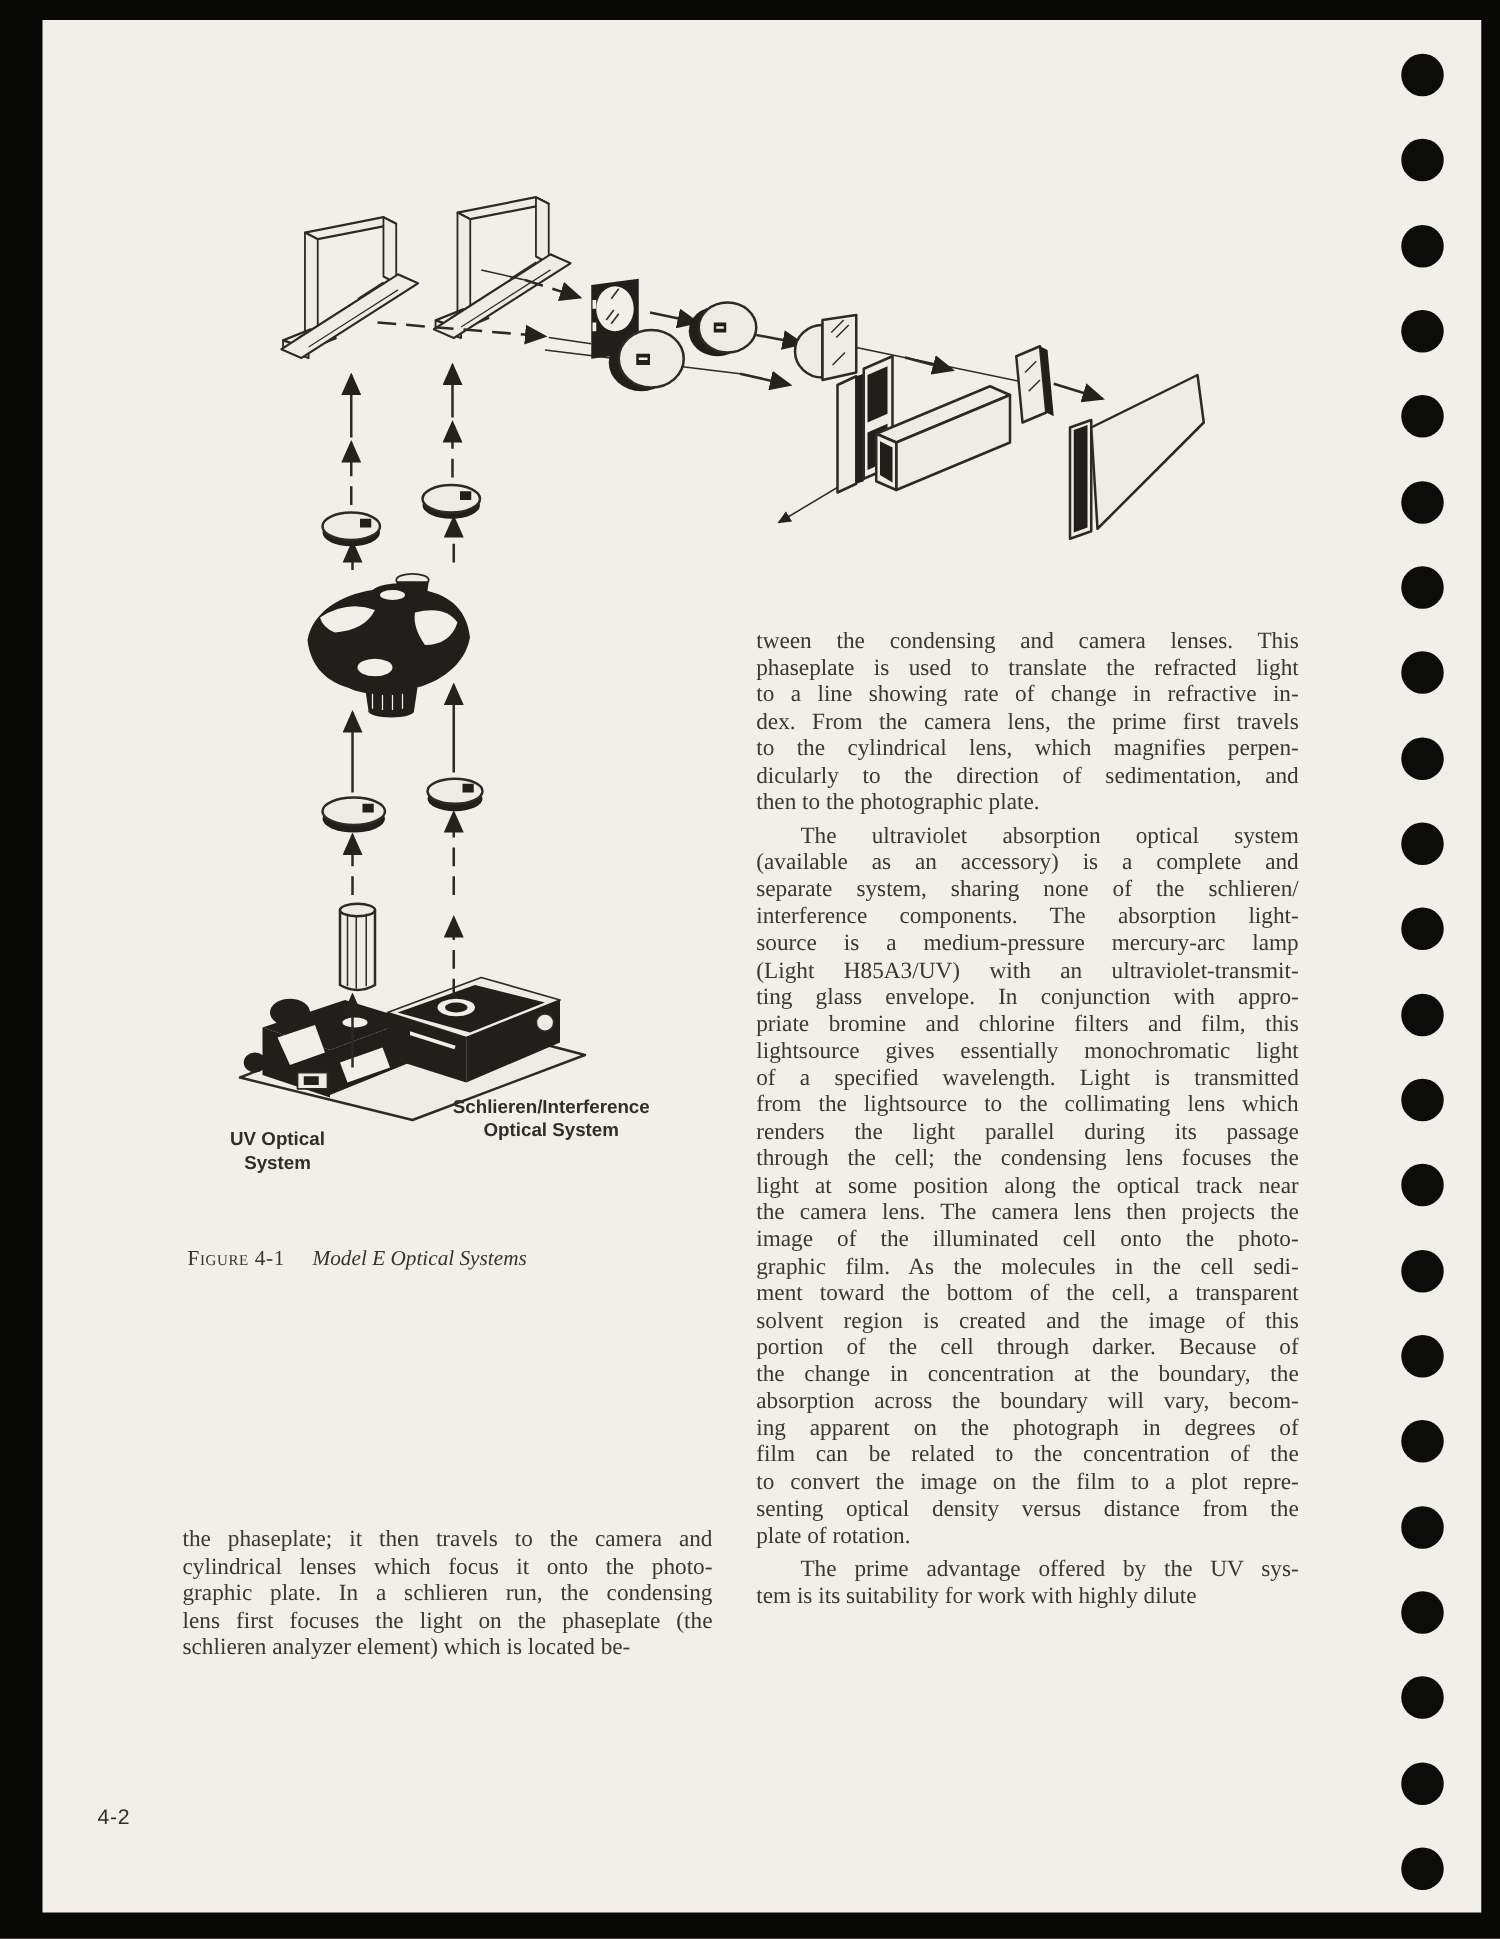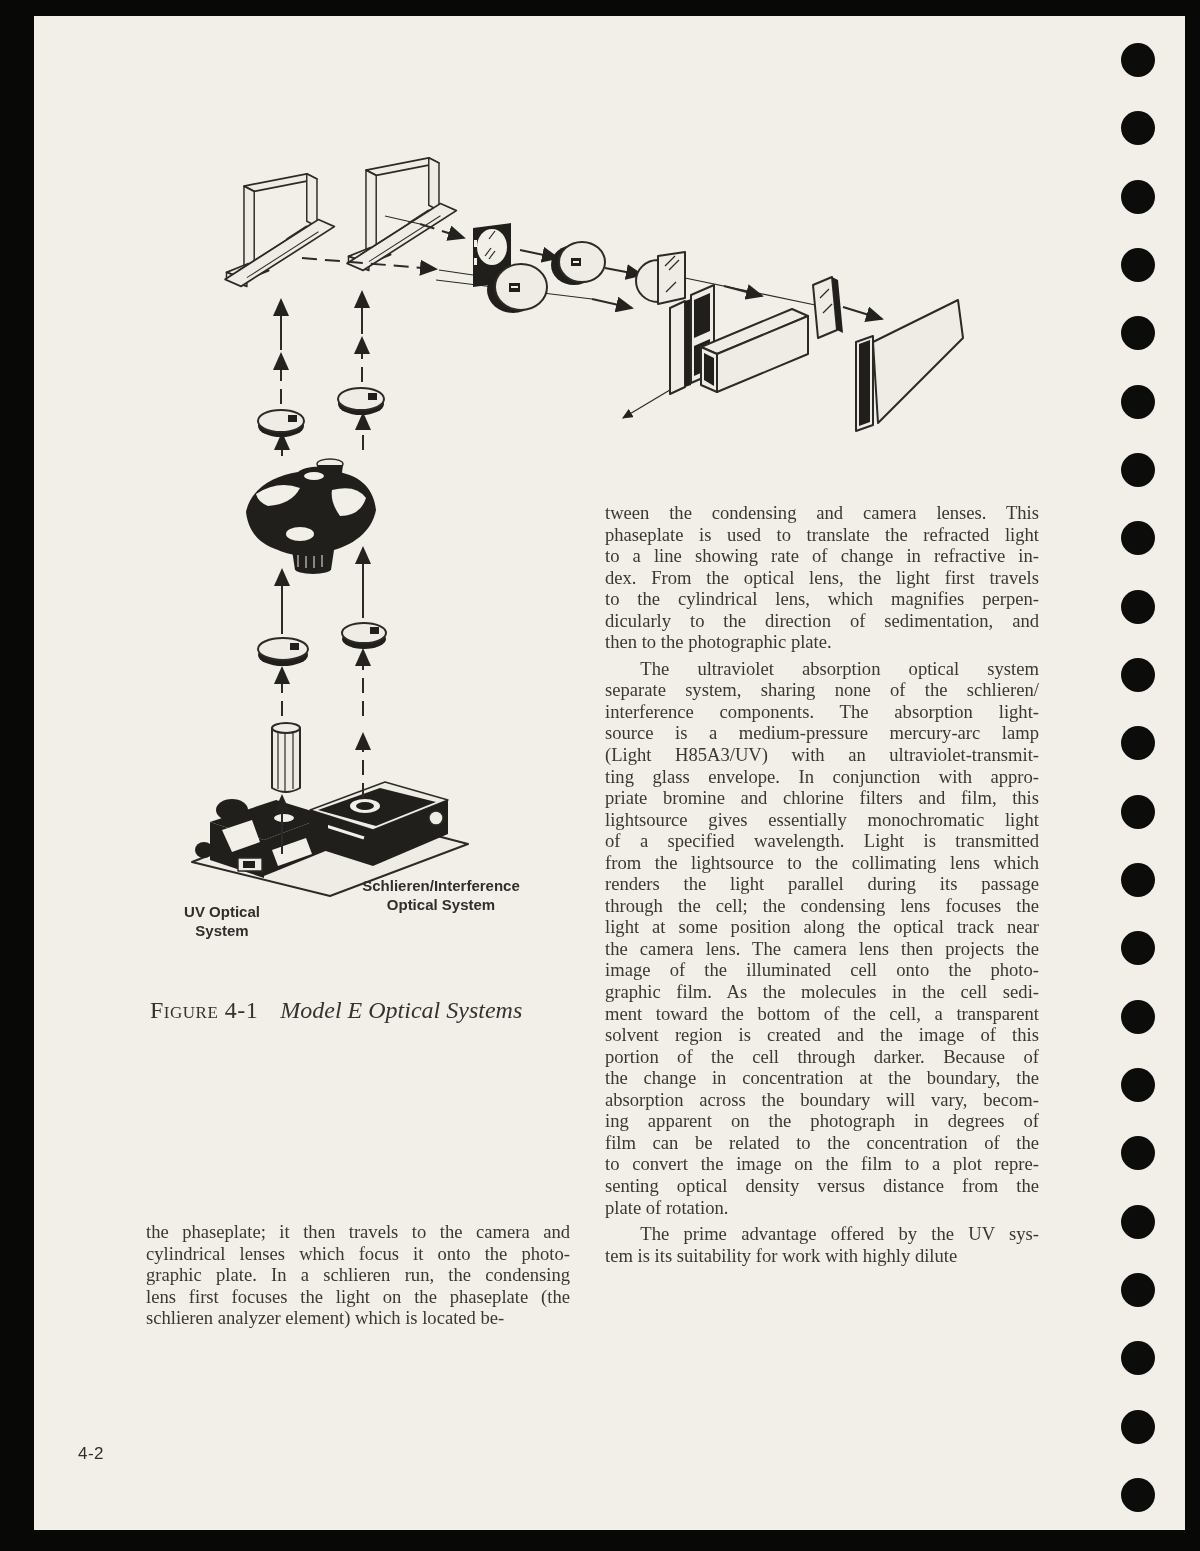--- a/index.html
+++ b/index.html
@@ -22,21 +22,21 @@
   .col-right{left:571px;top:486px;width:434px;}
   .col-left{left:112px;top:1205px;width:424px;}
   .para{margin:0 0 5px 0;}
   .line{
     text-align:justify;text-align-last:justify;
     overflow:hidden;max-height:22px;
   }
   .line.last{text-align-last:left;}
   .para.indent .line:first-child{text-indent:1.9em;}
   .caption{
-    position:absolute;left:116px;top:981px;font-size:24px;color:#343330;
+    position:absolute;left:116px;top:981px;font-size:17px;color:#343330;
   }
   .cap-label{font-variant:small-caps;letter-spacing:.5px;}
   .cap-title{font-style:italic;margin-left:22px;}
   .diag-label{
     position:absolute;font-family:"Liberation Sans", sans-serif;
     font-weight:700;font-size:15px;line-height:18.5px;color:#2f2e2b;
     text-align:center;
   }
   .label-uv{left:118px;top:887px;width:140px;}
   .label-schlieren{left:301px;top:861px;width:212px;}
@@ -263,27 +263,28 @@
 
   <div class="caption">
     <span class="cap-label">Figure 4-1</span><span class="cap-title">Model E Optical Systems</span>
   </div>
 
   <div class="col col-right">
     <div class="para">
         <div class="line">tween the condensing and camera lenses. This</div>
         <div class="line">phaseplate is used to translate the refracted light</div>
         <div class="line">to a line showing rate of change in refractive in-</div>
-        <div class="line">dex. From the optical lens, the light first travels</div>
+        <div class="line">dex. From the camera lens, the prime first travels</div>
         <div class="line">to the cylindrical lens, which magnifies perpen-</div>
         <div class="line">dicularly to the direction of sedimentation, and</div>
         <div class="line last">then to the photographic plate.</div>
       </div>
     <div class="para indent">
         <div class="line">The ultraviolet absorption optical system</div>
+        <div class="line">(available as an accessory) is a complete and</div>
         <div class="line">separate system, sharing none of the schlieren/</div>
         <div class="line">interference components. The absorption light-</div>
         <div class="line">source is a medium-pressure mercury-arc lamp</div>
         <div class="line">(Light H85A3/UV) with an ultraviolet-transmit-</div>
         <div class="line">ting glass envelope. In conjunction with appro-</div>
         <div class="line">priate bromine and chlorine filters and film, this</div>
         <div class="line">lightsource gives essentially monochromatic light</div>
         <div class="line">of a specified wavelength. Light is transmitted</div>
         <div class="line">from the lightsource to the collimating lens which</div>
         <div class="line">renders the light parallel during its passage</div>

